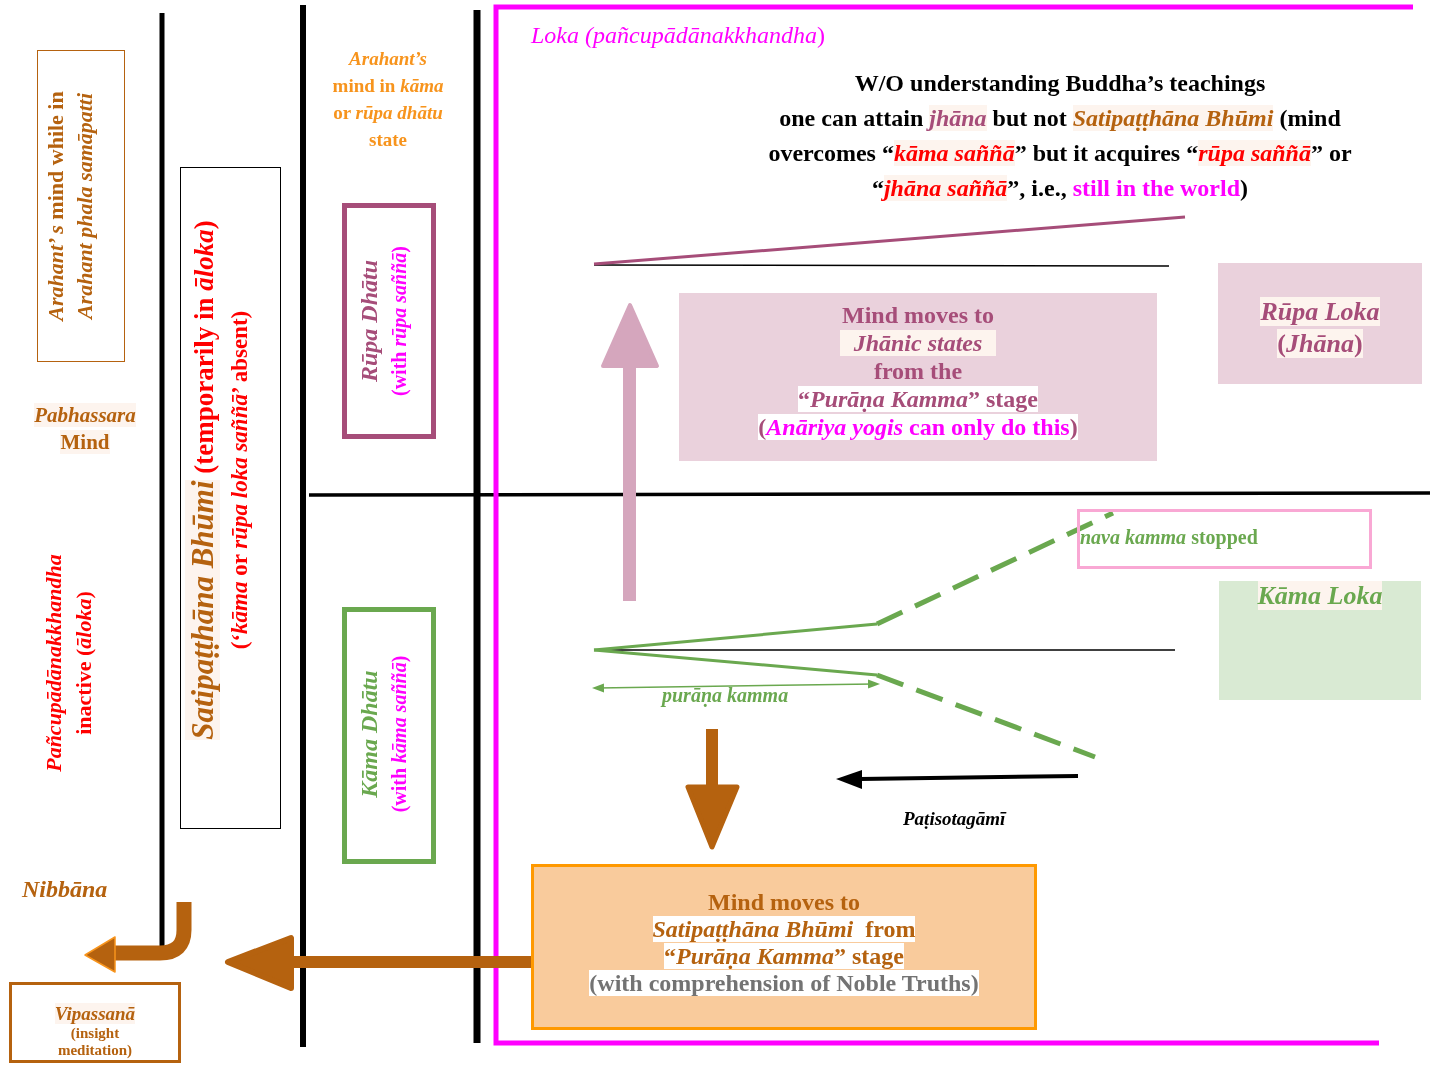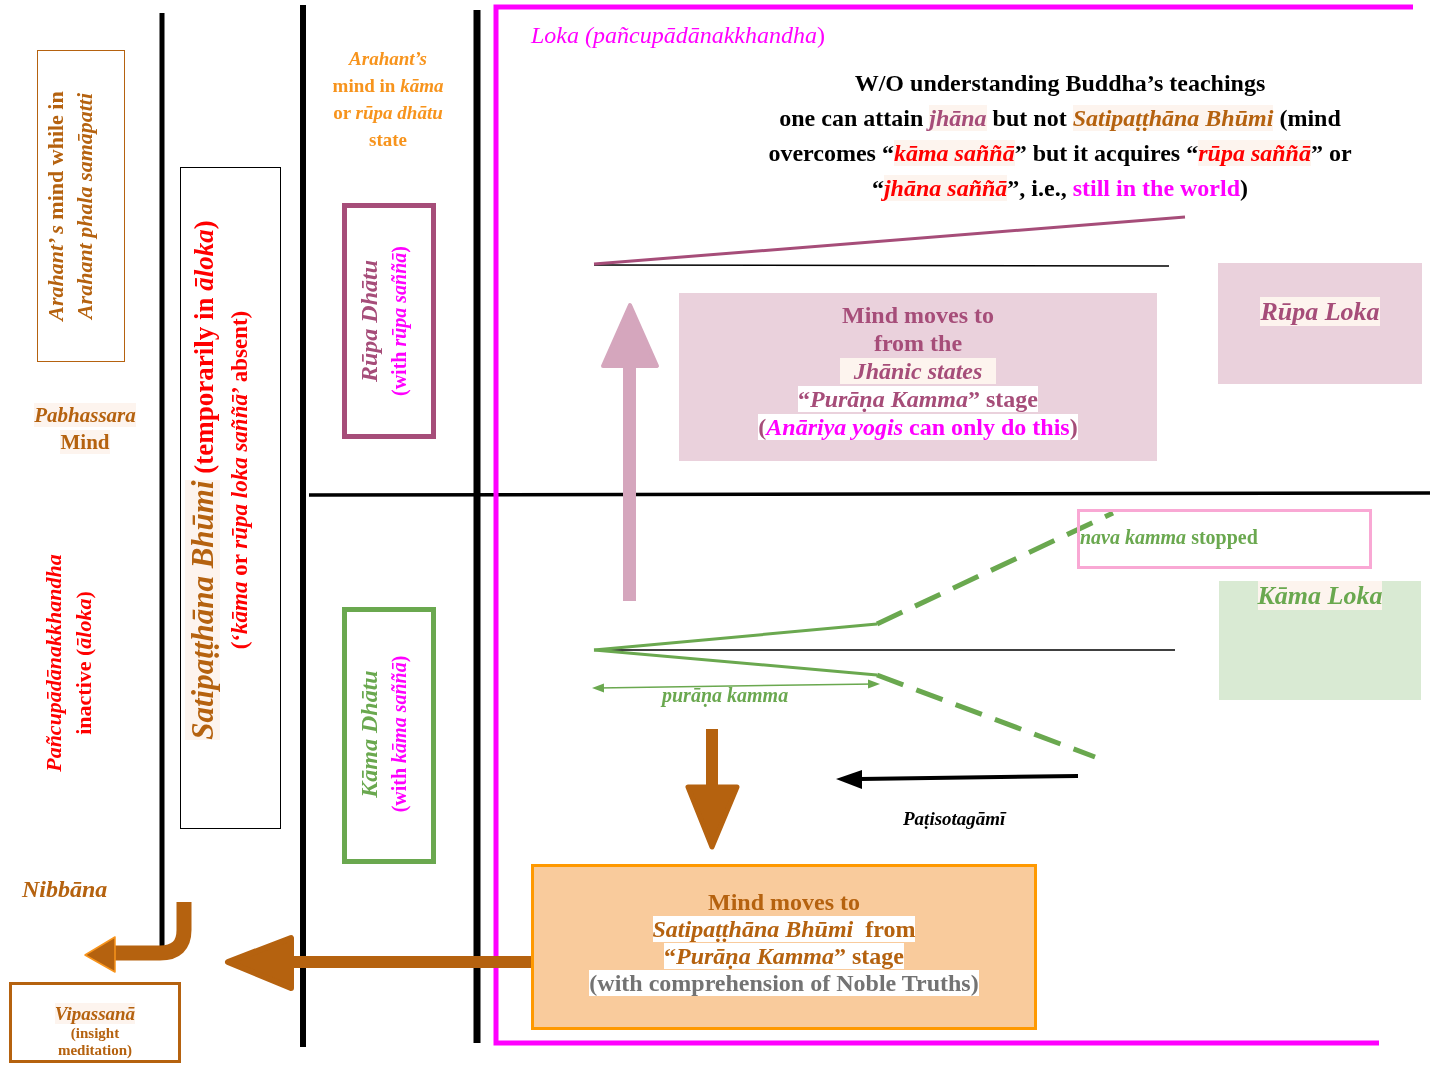--- a/index.html
+++ b/index.html
@@ -236,28 +236,29 @@
 
 <div class="abs" id="wo-text">
   <div>W/O understanding Buddha’s teachings</div>
   <div><span>one can attain </span><span class="it purple hl">jhāna</span><span> but not </span><span class="it brown hl">Satipaṭṭhāna Bhūmi</span><span> (mind</span></div>
   <div><span>overcomes “</span><span class="it red hl">kāma saññā</span><span>” but it acquires “</span><span class="it red hl">rūpa saññā</span><span>” or</span></div>
   <div><span>“</span><span class="it red hl">jhāna saññā</span><span>”, i.e., </span><span class="mag">still in the world</span><span>)</span></div>
 </div>
 
 <div class="abs" id="jhanic-box">
   <div>Mind moves to</div>
+  <div><span class="it hl" style="padding:0 14px;">Jhānic states</span></div>
   <div>from the</div>
-  <div><span class="it hl" style="padding:0 14px;">Jhānic states</span></div>
   <div><span class="wbg"><span>“</span><span class="it">Purāṇa Kamma</span><span>” stage</span></span></div>
   <div><span class="wbg"><span>(</span><span class="it mag">Anāriya yogis</span><span class="mag"> can only do this</span><span>)</span></span></div>
 </div>
 
 <div class="abs" id="rupa-loka-box">
   <div><span class="it hl">Rūpa Loka</span></div>
+  <div><span class="hl"><span>(</span><span class="it">Jhāna</span><span>)</span></span></div>
 </div>
 
 <div class="abs" id="kama-loka-box">
   <span class="it hl">Kāma Loka</span>
 </div>
 
 <div class="abs" id="nava-box">
   <span class="it">nava kamma</span><span> stopped</span>
 </div>
 

